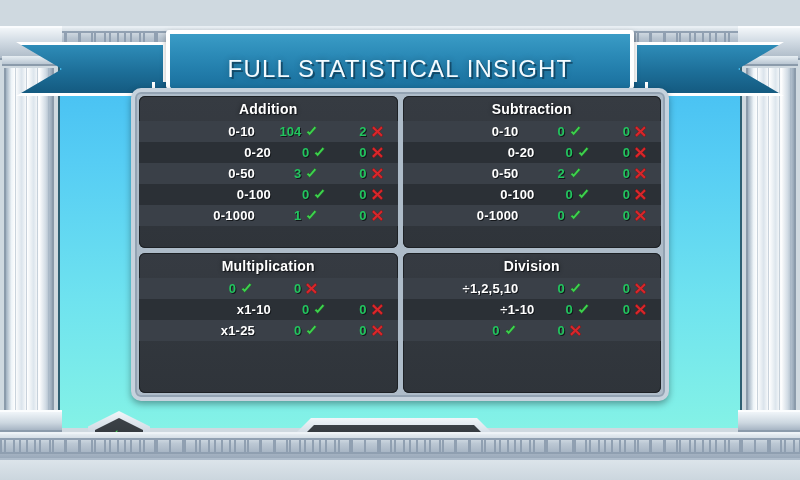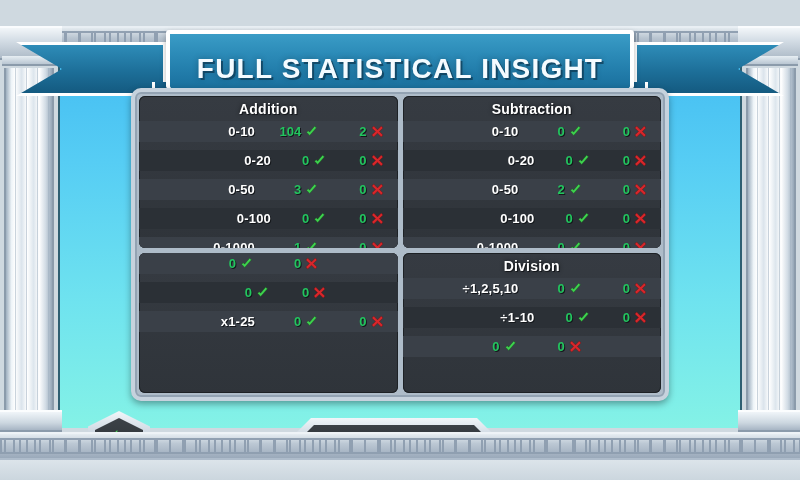--- a/index.html
+++ b/index.html
@@ -117,21 +117,21 @@
   .banner-fold.r{ right:152px; clip-path:polygon(0 0, 100% 0, 100% 100%, 0 60%);}
   .banner-main {
     position:absolute; left:166px; right:166px; top:16px; height:78px;
     background:linear-gradient(180deg,#3a9cc6 0%, #2b8ab7 30%, #1f78a6 62%, #15648f 100%);
     border:4px solid #ffffff;
     border-radius:4px 4px 60% 60% / 4px 4px 26px 26px;
     box-shadow:0 3px 6px rgba(0,0,0,.28);
     display:flex; align-items:center; justify-content:center;
   }
   .banner-title {
-    color:#f4fbff; font-size:28px; font-weight:bold; letter-spacing:1.2px;
+    color:#f4fbff; font-size:24px; font-weight:normal; letter-spacing:1.2px;
     text-shadow:2px 2px 0 rgba(10,50,75,.65), 0 0 6px rgba(0,0,0,.25);
     white-space:nowrap;
   }
 
   
   .frame {
     position:absolute; left:131px; top:88px; width:538px; height:313px;
     background:#aebcc9;
     border:4px solid #c6d2dd;
     border-radius:10px;
@@ -147,21 +147,21 @@
     border-radius:6px;
     overflow:hidden;
     position:relative;
     box-shadow:inset 0 0 0 1px #1d2125;
   }
   .panel-title {
     text-align:center; color:#fff; font-size:14px; font-weight:bold;
     padding:5px 0 4px; letter-spacing:.2px;
     text-shadow:1px 1px 0 #15181c, 0 0 4px rgba(0,0,0,.6);
   }
-  .rows { display:flex; flex-direction:column;gap:8px; }
+  .rows { display:flex; flex-direction:column; }
   .row {
     display:grid; grid-template-columns:116px 1fr 1fr;
     align-items:center; height:21px; padding:0 8px 0 4px;
   }
   .row.odd  { background:#3a4048; }
   .row.even { background:#2b3036;padding-left:20px; }
   .r-label {
     color:#ffffff; font-size:13px; font-weight:bold; text-align:right;
     padding-right:4px; letter-spacing:.2px;
     text-shadow:1px 1px 0 #14171b;
@@ -408,36 +408,38 @@
             <div class="r-cell">
               <span class="r-num">0</span>
               <svg class="mk" viewBox="0 0 24 24">
      <path d="M5 2 L12 9 L19 2 L22 5.6 L15.4 12 L22 18.4 L19 22 L12 15 L5 22 L1.6 18.4 L8.4 12 L1.6 5.6 Z" fill="#d8272b" stroke="#6e1013" stroke-width="0.8"></path>
    </svg>
             </div>
           </div>
         </div>
       </div>
       <div class="panel">
+        <div class="panel-title">Multiplication</div>
         <div class="rows">
           <div class="row odd">
             <div class="r-cell">
               <span class="r-num">0</span>
               <svg class="mk" viewBox="0 0 24 24">
      <path d="M3 13.4 L8.6 19.2 L21.2 5.2 L17.6 2.4 L8.4 13.2 L6 10.4 Z" fill="#3fd34f" stroke="#15551c" stroke-width="0.8"></path>
    </svg>
             </div>
             <div class="r-cell">
               <span class="r-num">0</span>
               <svg class="mk" viewBox="0 0 24 24">
      <path d="M5 2 L12 9 L19 2 L22 5.6 L15.4 12 L22 18.4 L19 22 L12 15 L5 22 L1.6 18.4 L8.4 12 L1.6 5.6 Z" fill="#d8272b" stroke="#6e1013" stroke-width="0.8"></path>
    </svg>
             </div>
           </div>
           <div class="row even">
+            <div class="r-label">x1-10</div>
             <div class="r-cell">
               <span class="r-num">0</span>
               <svg class="mk" viewBox="0 0 24 24">
      <path d="M3 13.4 L8.6 19.2 L21.2 5.2 L17.6 2.4 L8.4 13.2 L6 10.4 Z" fill="#3fd34f" stroke="#15551c" stroke-width="0.8"></path>
    </svg>
             </div>
             <div class="r-cell">
               <span class="r-num">0</span>
               <svg class="mk" viewBox="0 0 24 24">
      <path d="M5 2 L12 9 L19 2 L22 5.6 L15.4 12 L22 18.4 L19 22 L12 15 L5 22 L1.6 18.4 L8.4 12 L1.6 5.6 Z" fill="#d8272b" stroke="#6e1013" stroke-width="0.8"></path>

